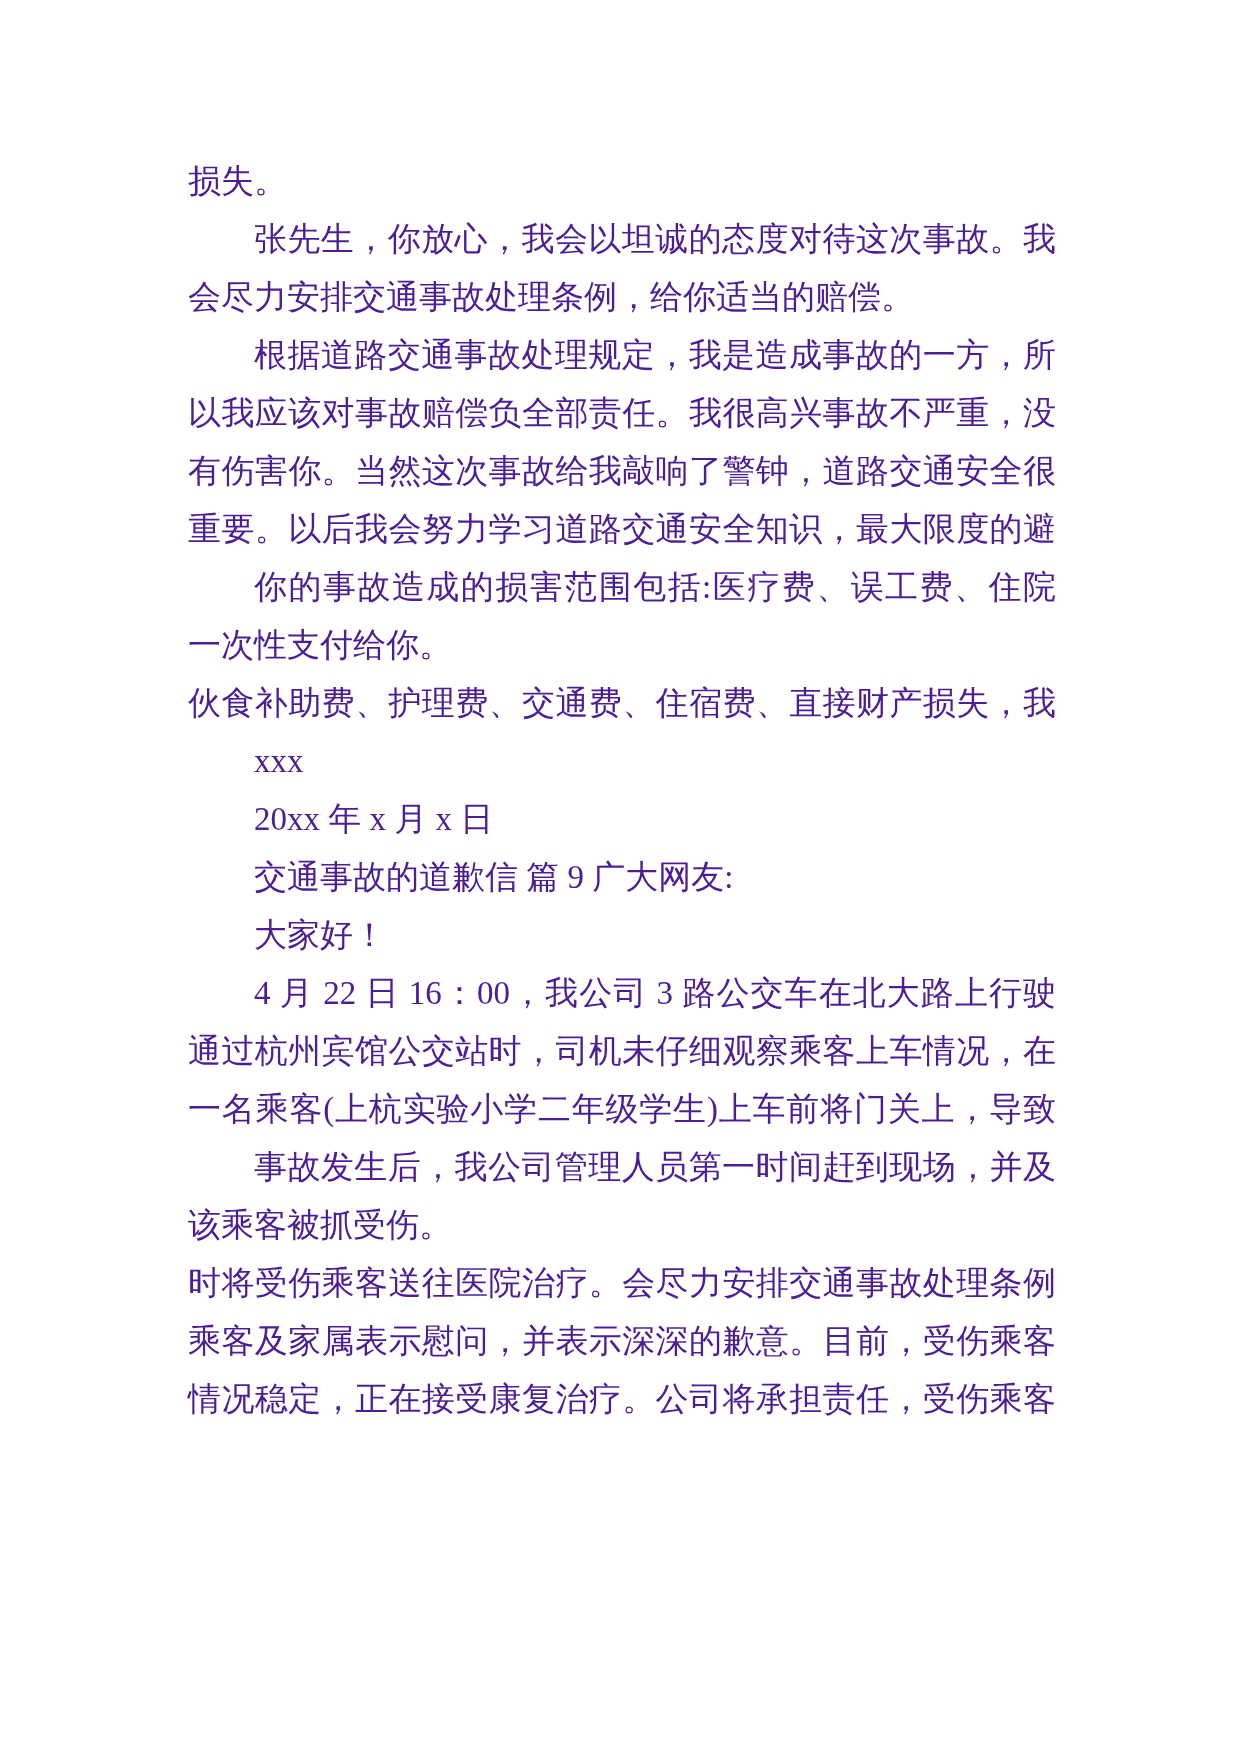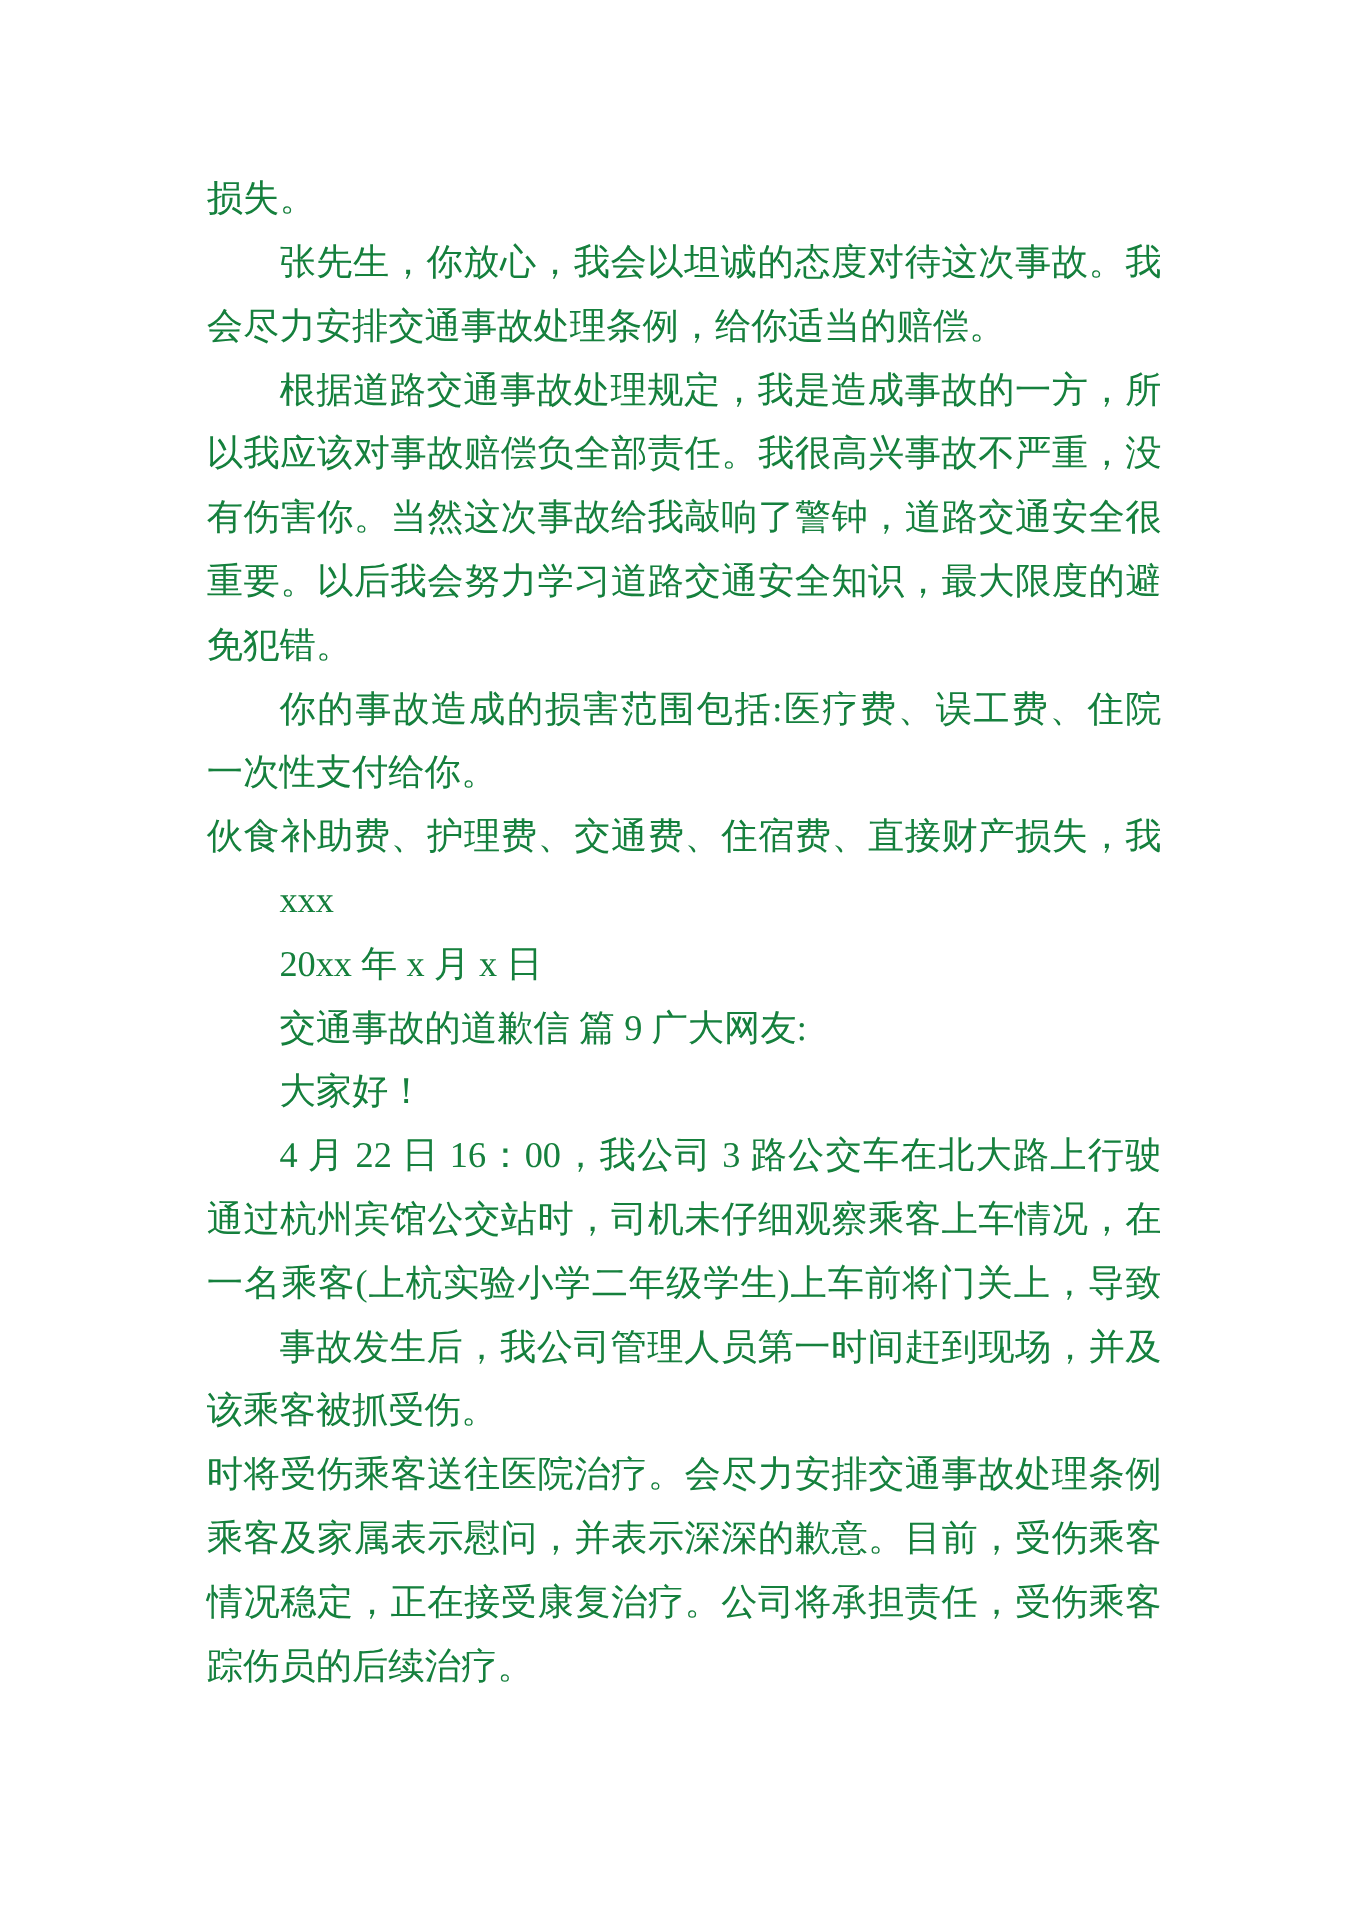--- a/index.html
+++ b/index.html
@@ -15,21 +15,21 @@
     overflow: hidden;
   }
   .text-block {
     position: absolute;
     left: 188px;
     top: 152px;
     width: 868px;
     font-family: "Liberation Serif", "DejaVu Serif", serif;
     font-size: 33px;
     line-height: 58px;
-    color: #15803d;
+    color: #4c1d95;
     font-weight: 400;
   }
   .line {
     min-height: 58px;
   }
   .line.indent {
     text-indent: 66px;
   }
   .line.justify {
     text-align: justify;
@@ -41,31 +41,29 @@
 
 <main class="page">
   <div class="text-block" id="text-block">
       <div class="line">损失。</div>
       <div class="line indent justify">张先生，你放心，我会以坦诚的态度对待这次事故。我</div>
       <div class="line">会尽力安排交通事故处理条例，给你适当的赔偿。</div>
       <div class="line indent justify">根据道路交通事故处理规定，我是造成事故的一方，所</div>
       <div class="line justify">以我应该对事故赔偿负全部责任。我很高兴事故不严重，没</div>
       <div class="line justify">有伤害你。当然这次事故给我敲响了警钟，道路交通安全很</div>
       <div class="line justify">重要。以后我会努力学习道路交通安全知识，最大限度的避</div>
-      <div class="line">免犯错。</div>
       <div class="line indent justify">你的事故造成的损害范围包括:医疗费、误工费、住院</div>
       <div class="line">一次性支付给你。</div>
       <div class="line justify">伙食补助费、护理费、交通费、住宿费、直接财产损失，我</div>
       <div class="line indent">xxx</div>
       <div class="line indent">20xx 年 x 月 x 日</div>
       <div class="line indent">交通事故的道歉信 篇 9 广大网友:</div>
       <div class="line indent">大家好！</div>
       <div class="line indent justify">4 月 22 日 16：00，我公司 3 路公交车在北大路上行驶</div>
       <div class="line justify">通过杭州宾馆公交站时，司机未仔细观察乘客上车情况，在</div>
       <div class="line justify">一名乘客(上杭实验小学二年级学生)上车前将门关上，导致</div>
       <div class="line indent justify">事故发生后，我公司管理人员第一时间赶到现场，并及</div>
       <div class="line">该乘客被抓受伤。</div>
       <div class="line justify">时将受伤乘客送往医院治疗。会尽力安排交通事故处理条例</div>
       <div class="line justify">乘客及家属表示慰问，并表示深深的歉意。目前，受伤乘客</div>
       <div class="line justify">情况稳定，正在接受康复治疗。公司将承担责任，受伤乘客</div>
-      <div class="line">踪伤员的后续治疗。</div>
     </div>
 </main>
 
 </body></html>

